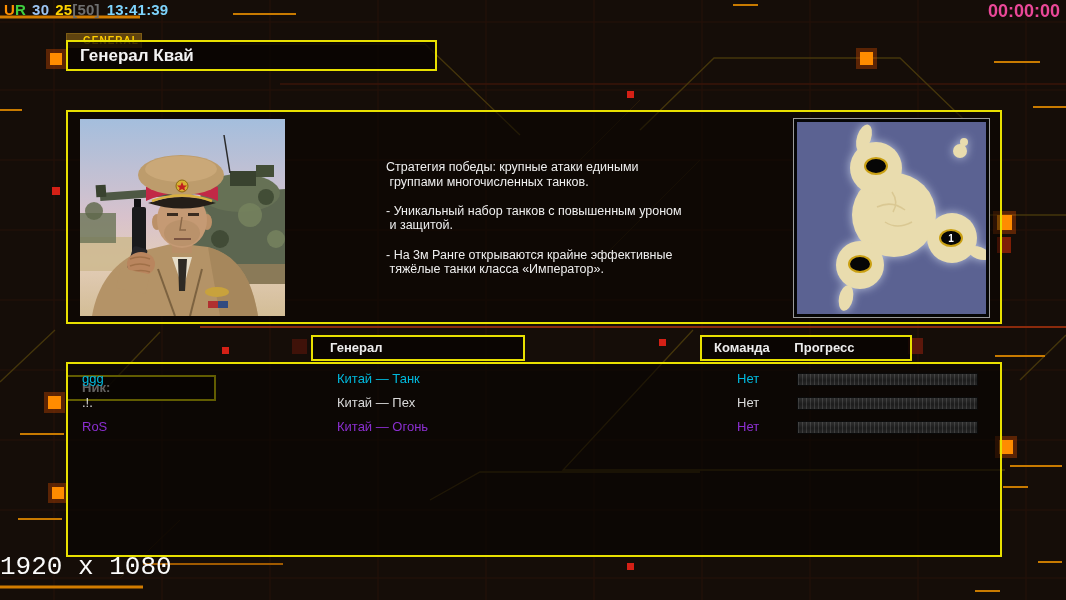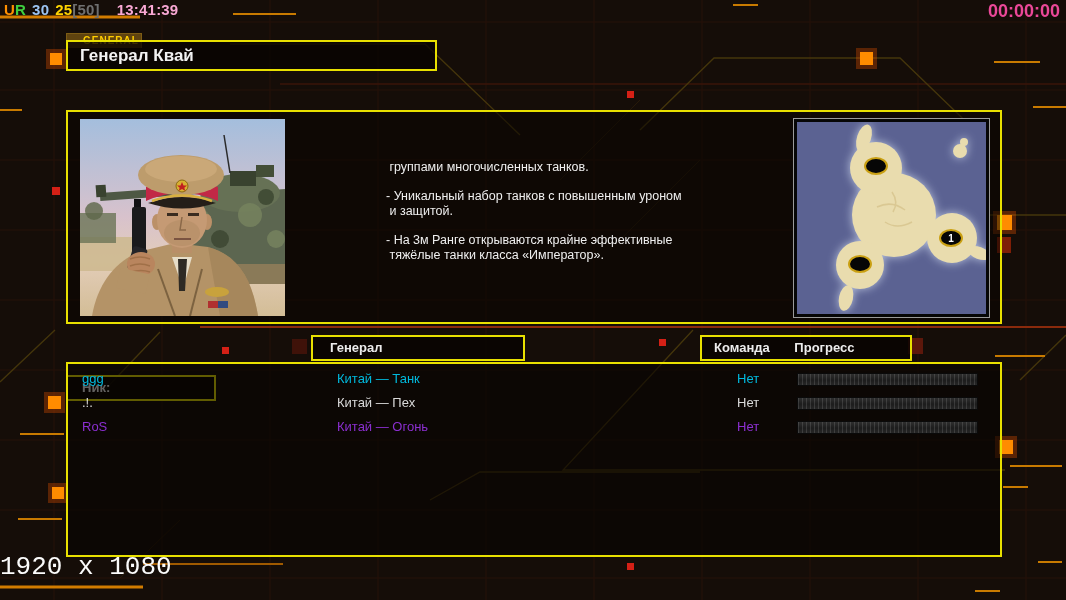--- a/index.html
+++ b/index.html
@@ -12,21 +12,21 @@
   .bg-svg { position:absolute; left:0; top:0; z-index:0; }
   .ui { z-index:1; }
 
   
   .status-left { left:4px; top:1px; font-size:15px; font-weight:bold; letter-spacing:.2px; white-space:nowrap; }
   .st-u { color:#ff9000; }
   .st-r { color:#3fd03f; }
   .st-blue { color:#9cc4f2; margin-left:6px; }
   .st-yellow { color:#ffd400; margin-left:6px; }
   .st-gray { color:#6f6f6f; }
-  .st-clock { color:#f9a8d4; margin-left:17px; }
+  .st-clock { color:#7dd3fc; margin-left:7px; }
   .match-timer { right:6px; top:1px; font-size:18px; font-weight:bold; color:#ec4899; }
 
   
   .general-tab {
     left:66px; top:33px; width:76px; height:15px; box-sizing:border-box;
     background:#5f430f; border:1px solid #7d5c14; border-bottom:none;
     color:#ffce00; font-size:10px; font-weight:bold; letter-spacing:1px;
     line-height:13px; padding-left:16px;
   }
   .title-box {
@@ -262,20 +262,21 @@
         <rect x="52" y="88" width="14" height="48" rx="2" fill="#1a1a1c"></rect>
         <rect x="50" y="128" width="15" height="24" rx="3" fill="#242428" transform="rotate(16 57 140)"></rect>
         <ellipse cx="61" cy="145" rx="14" ry="12" fill="#b9855e"></ellipse>
         <path d="M 50,140 Q 60,136 70,140 M 50,147 Q 60,143 70,147 M 51,153 Q 61,150 70,153" stroke="#a07048" stroke-width="1.5" fill="none"></path>
         <rect x="38" y="152" width="30" height="20" fill="#b49367" transform="rotate(12 53 162)"></rect>
       </g>
     </svg>
   </div>
 
   <div class="abs ui description">
+    <div class="desc-line">Стратегия победы: крупные атаки едиными</div>
     <div class="desc-line"> группами многочисленных танков.</div>
     <div class="desc-line"></div>
     <div class="desc-line">- Уникальный набор танков с повышенным уроном</div>
     <div class="desc-line"> и защитой.</div>
     <div class="desc-line"></div>
     <div class="desc-line">- На 3м Ранге открываются крайне эффективные</div>
     <div class="desc-line"> тяжёлые танки класса «Император».</div>
   </div>
 
   <div class="abs ui map-frame">

